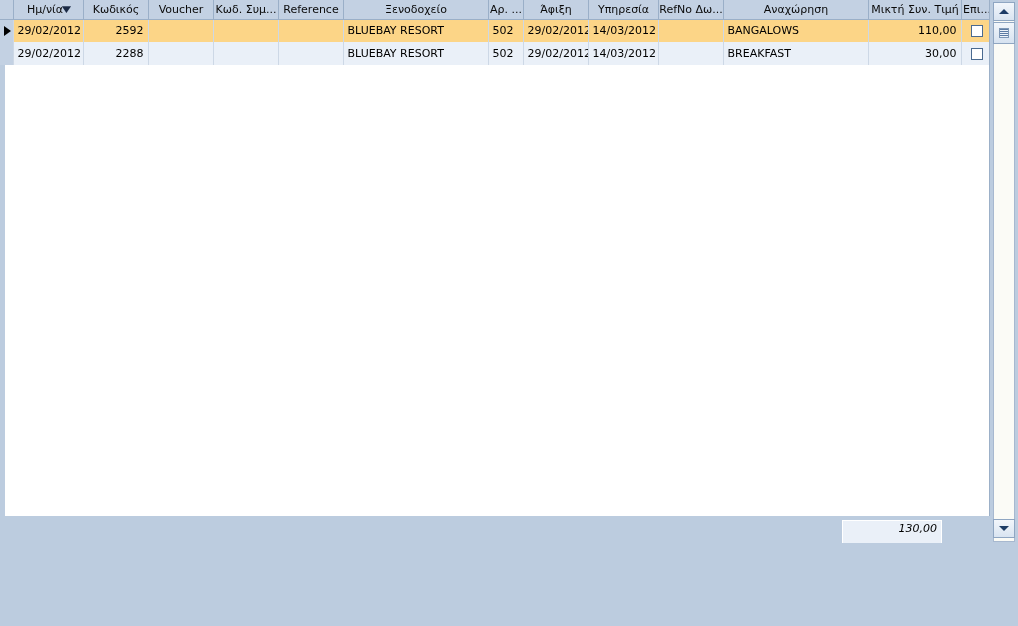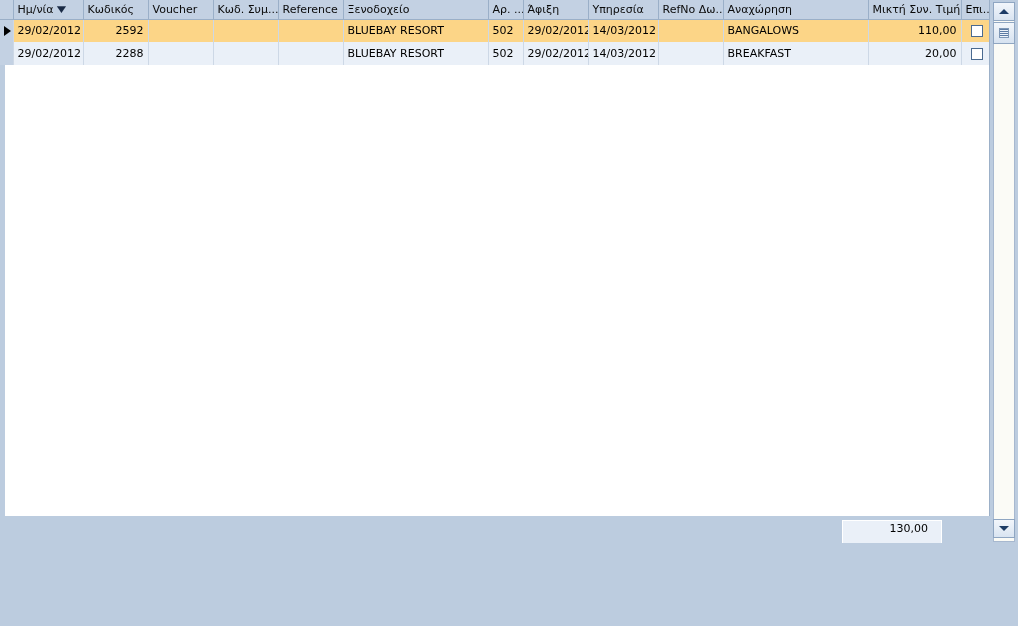--- a/index.html
+++ b/index.html
@@ -71,23 +71,23 @@
 
   th.corner-head {
     background: #c3d1e3;
     border-right: 1px solid #9aafc8;
     padding: 0;
   }
 
   .head-inner {
     display: flex;
     align-items: center;
-    justify-content: space-between;
+    justify-content: center;
     width: 100%;
-    padding-right: 18px;
+    padding-right: 3px;
     box-sizing: border-box;
   }
 
   .sort-arrow {
     font-size: 9px;
     line-height: 9px;
     color: #1a2a45;
     transform: scaleX(1.35);
     display: inline-block;
   }
@@ -239,24 +239,25 @@
   #total-box {
     position: absolute;
     right: 48px;
     top: 4px;
     width: 100px;
     height: 24px;
     background: #eaf0f8;
     border: 1px solid #ffffff;
     box-sizing: border-box;
     text-align: right;
-    padding-right: 13px;
+    padding-right: 4px;
     font-size: 11px;
     line-height: 15px;
     color: #000000;
+    font-style: italic;
   }
 
   
   #form {
     position: absolute;
     left: 0;
     top: 543px;
     width: 1018px;
     height: 83px;
     background: #bcccdf;
@@ -385,21 +386,21 @@
             <td class="num">2288</td>
             <td></td>
             <td></td>
             <td></td>
             <td>BLUEBAY RESORT</td>
             <td>502</td>
             <td>29/02/2012</td>
             <td>14/03/2012</td>
             <td></td>
             <td>BREAKFAST</td>
-            <td class="num">20,00</td>
+            <td class="num">30,00</td>
             <td>
               <span class="cellcheck"></span>
             </td>
           </tr>
         </tbody>
     </table>
   </div>
 
   <div id="vscroll">
     <div id="vscroll-track"></div>

